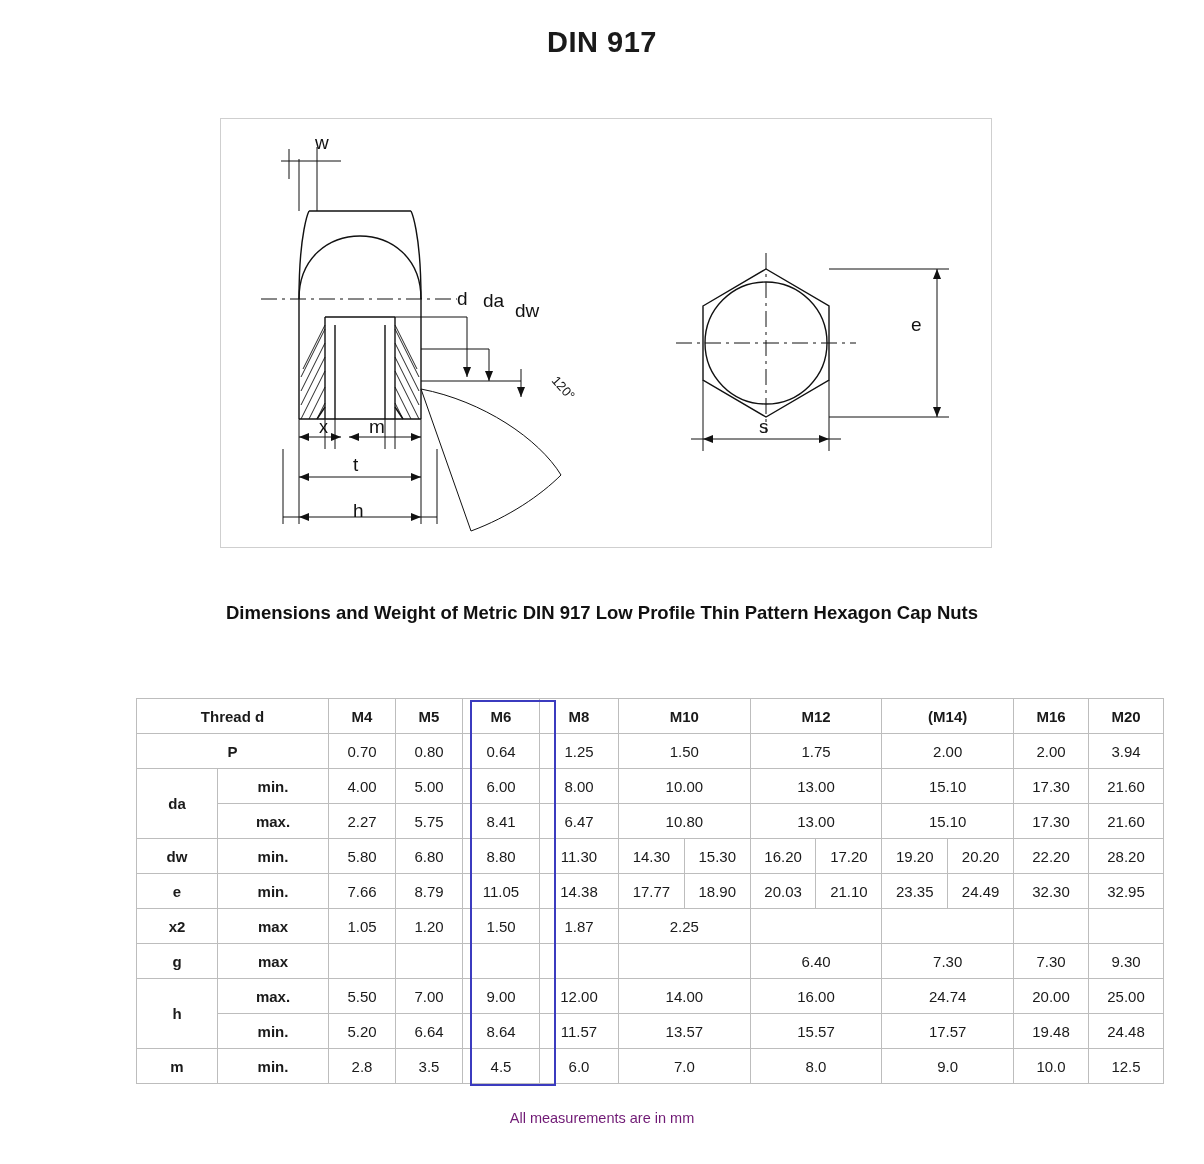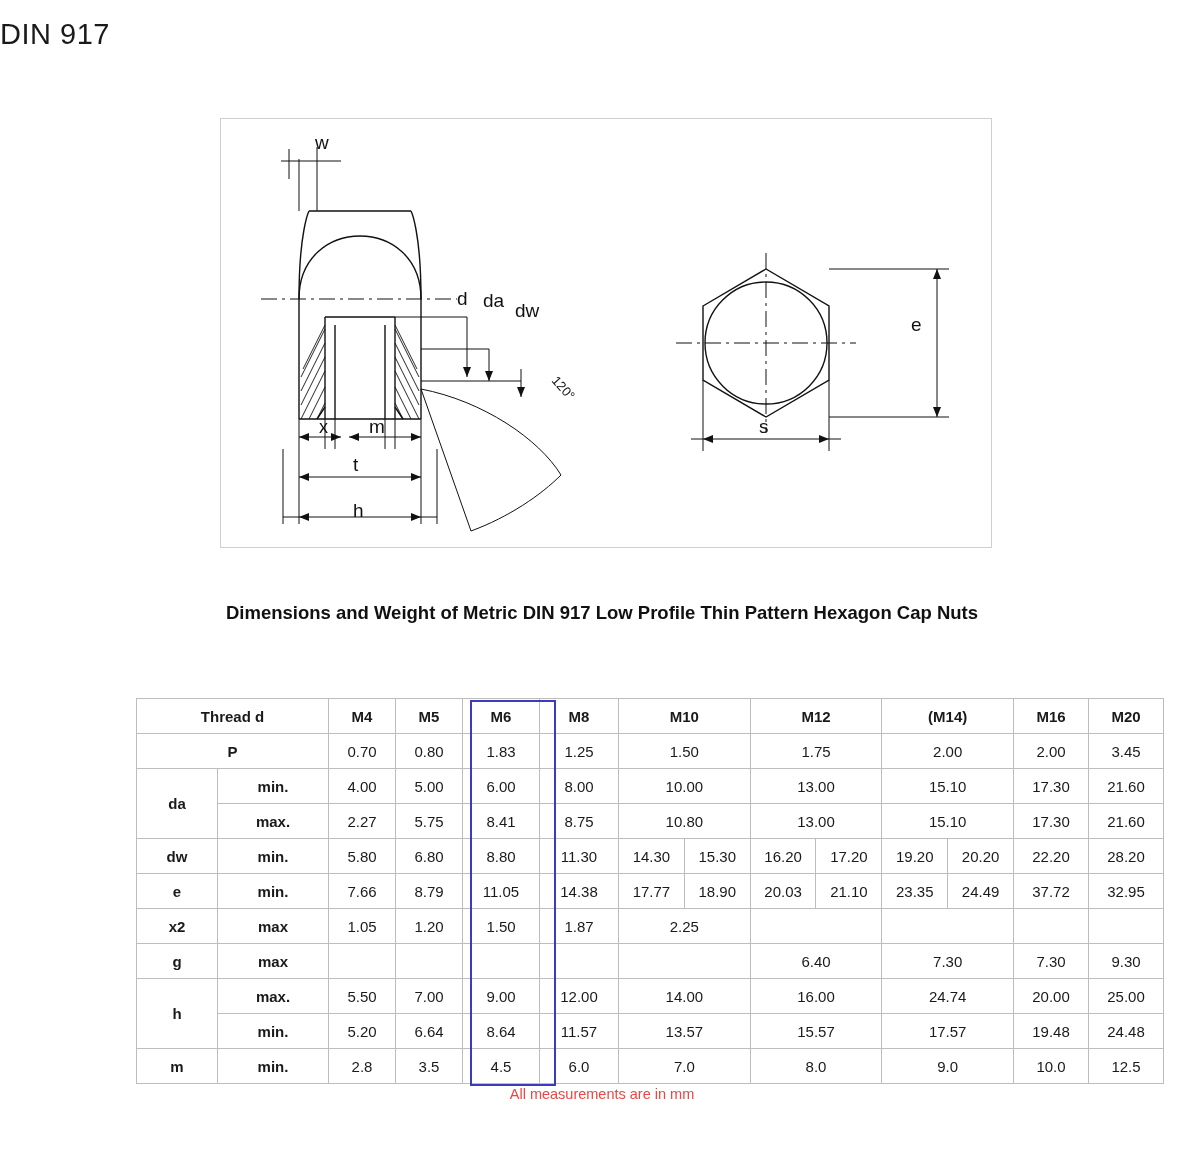--- a/index.html
+++ b/index.html
@@ -5,25 +5,25 @@
   html,body{margin:0;padding:0;}
   body{
     width:1204px;height:1164px;
     background:#ffffff;
     font-family:"Liberation Sans", sans-serif;
     color:#1a1a1a;
     position:relative;
     overflow:hidden;
   }
   #page-title{
-    text-align:left;
+    text-align:center;
     font-size:29px;
-    font-weight:400;
+    font-weight:700;
     letter-spacing:0.5px;
-    margin-top:18px;
+    margin-top:26px;
   }
   .figure-wrap{
     position:absolute;
     left:220px; top:118px;
     width:770px; height:428px;
     border:1px solid #cfcfcf;
     background:#fff;
   }
   .figure-wrap svg{display:block;}
   .subtitle{
@@ -49,25 +49,25 @@
     border:1px solid #bdbdbd;
     text-align:center;
     font-weight:normal;
     padding:4px 2px;
     height:26px;
   }
   .hdr td{font-weight:bold;}
   .lbl{font-weight:bold;}
   .note{
     position:absolute;
-    top:1086px;
+    top:1110px;
     left:0;width:100%;
     text-align:center;
     font-size:14.5px;
-    color:#ef4444;
+    color:#701a75;
   }
   .hl-box{
     position:absolute;
     border:2.5px solid #3b3bbf;
     pointer-events:none;
   }
 </style>
 </head>
 <body>
 
@@ -222,27 +222,27 @@
         <td colspan="2" style="width:148px">M12</td>
         <td colspan="2" style="width:148px">(M14)</td>
         <td style="width:70px">M16</td>
         <td style="width:70px">M20</td>
       </tr>
 
       <tr>
         <td colspan="2" class="lbl">P</td>
         <td>0.70</td>
         <td>0.80</td>
-        <td>1.83</td>
+        <td>0.64</td>
         <td>1.25</td>
         <td colspan="2">1.50</td>
         <td colspan="2">1.75</td>
         <td colspan="2">2.00</td>
         <td>2.00</td>
-        <td>3.45</td>
+        <td>3.94</td>
       </tr>
 
       <tr>
         <td rowspan="2" class="lbl" style="width:76px">da</td>
         <td class="lbl" style="width:106px">min.</td>
         <td>4.00</td>
         <td>5.00</td>
         <td>6.00</td>
         <td>8.00</td>
         <td colspan="2">10.00</td>
@@ -250,21 +250,21 @@
         <td colspan="2">15.10</td>
         <td>17.30</td>
         <td>21.60</td>
       </tr>
 
       <tr>
         <td class="lbl">max.</td>
         <td>2.27</td>
         <td>5.75</td>
         <td>8.41</td>
-        <td>8.75</td>
+        <td>6.47</td>
         <td colspan="2">10.80</td>
         <td colspan="2">13.00</td>
         <td colspan="2">15.10</td>
         <td>17.30</td>
         <td>21.60</td>
       </tr>
 
       <tr>
         <td class="lbl">dw</td>
         <td class="lbl">min.</td>
@@ -288,21 +288,21 @@
         <td>7.66</td>
         <td>8.79</td>
         <td>11.05</td>
         <td>14.38</td>
         <td>17.77</td>
         <td>18.90</td>
         <td>20.03</td>
         <td>21.10</td>
         <td>23.35</td>
         <td>24.49</td>
-        <td>37.72</td>
+        <td>32.30</td>
         <td>32.95</td>
       </tr>
 
       <tr>
         <td class="lbl">x2</td>
         <td class="lbl">max</td>
         <td>1.05</td>
         <td>1.20</td>
         <td>1.50</td>
         <td>1.87</td>

